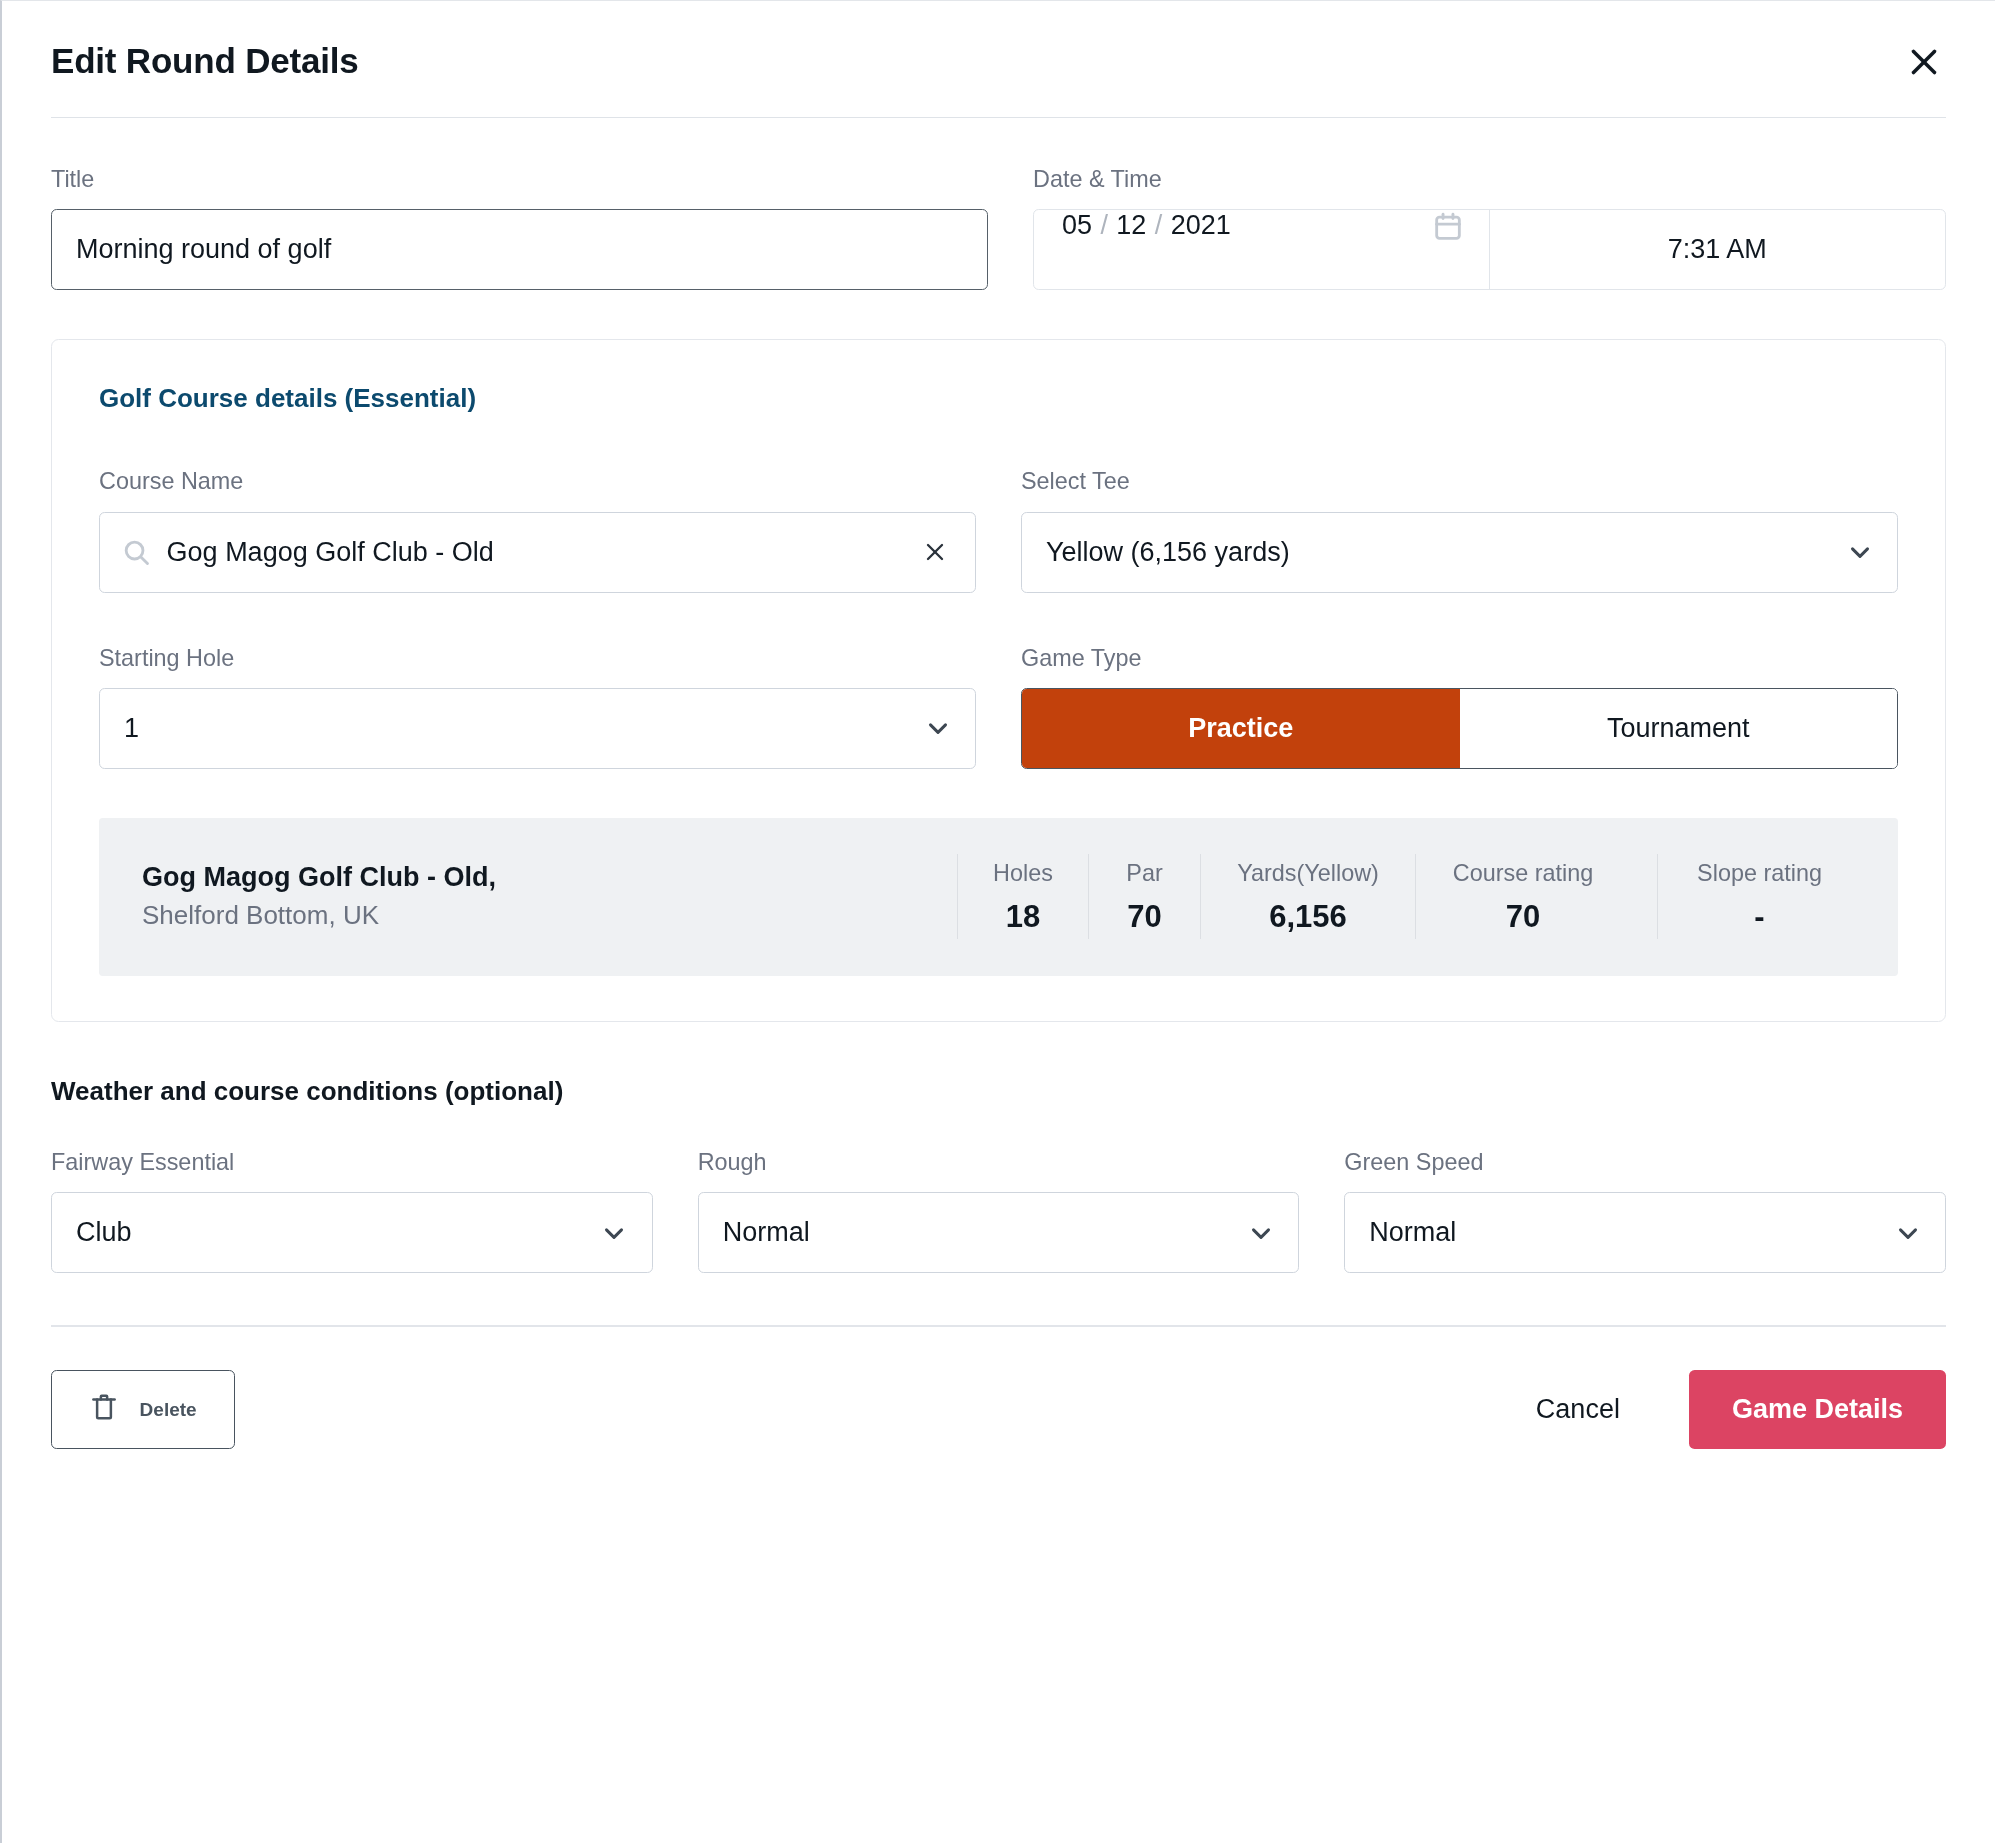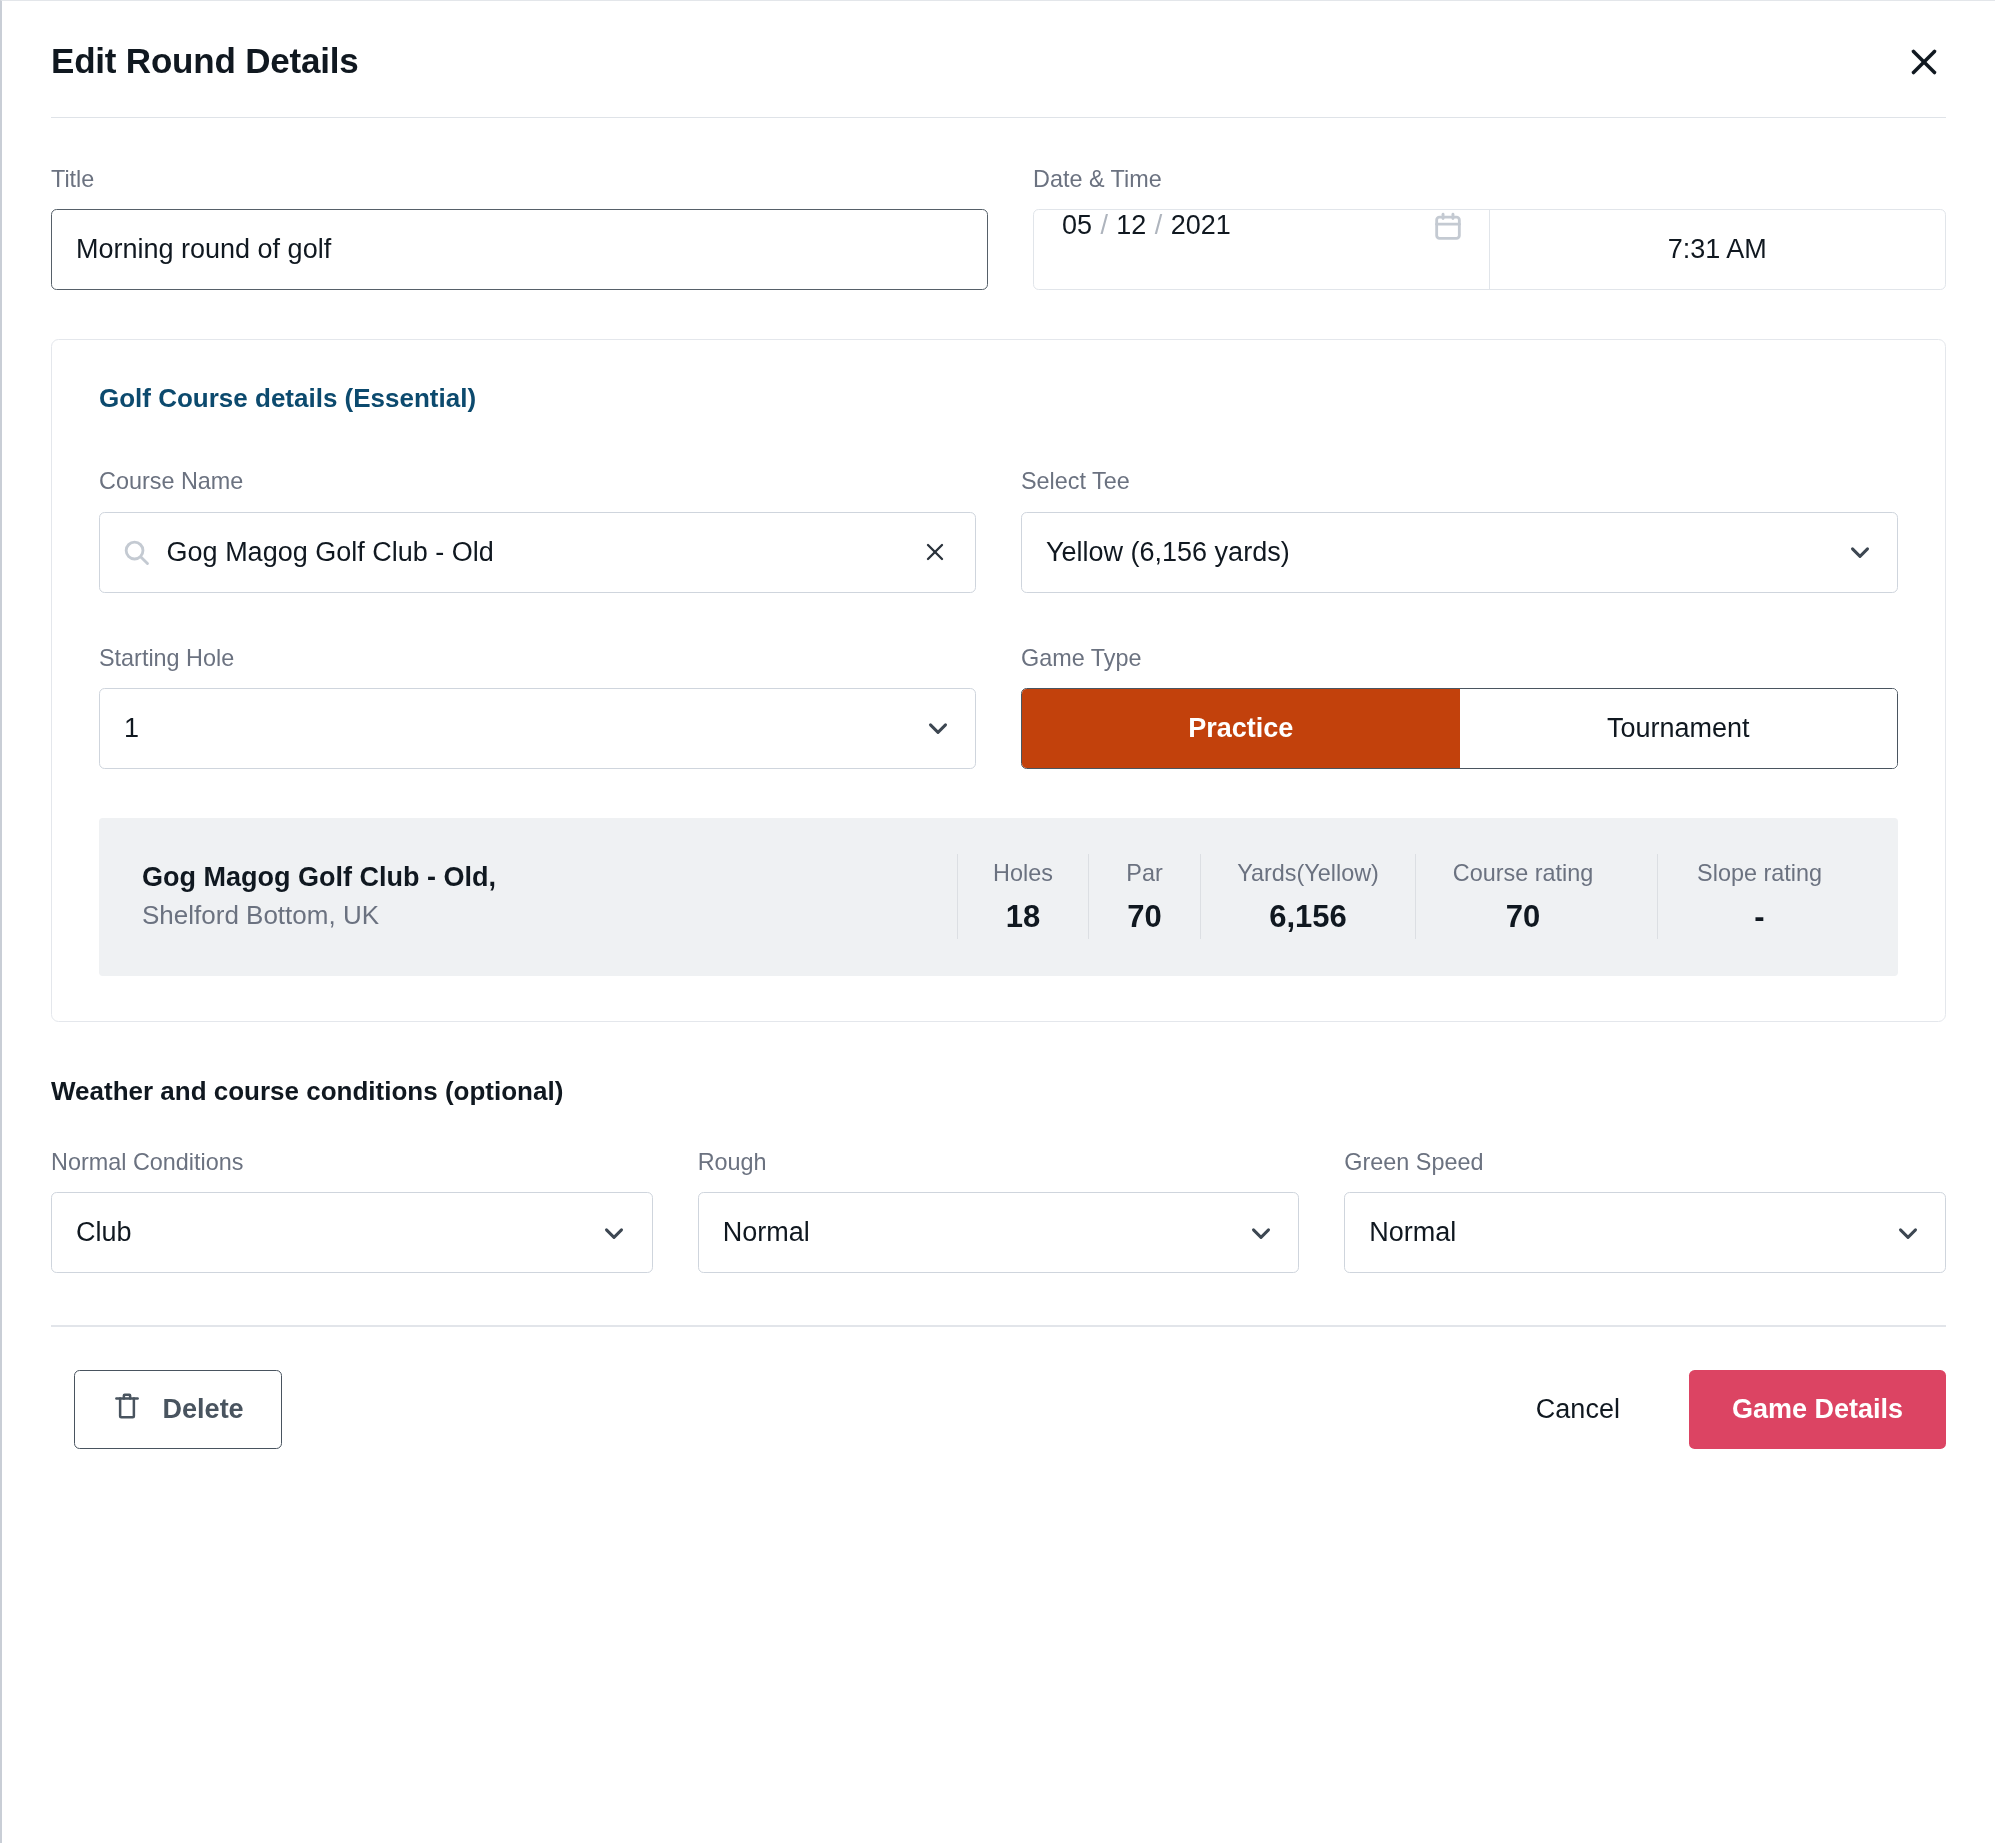--- a/index.html
+++ b/index.html
@@ -277,25 +277,24 @@
   .btn-delete {
     display: flex;
     align-items: center;
     gap: 20.6px;
     height: 79px;
     padding: 0 37px;
     border: 1.9px solid #49545f;
     border-radius: 5.6px;
     background: #fff;
     font-family: inherit;
-    font-size: 27px;
+    font-size: 19px;
     font-weight: bold;
     color: #49545f;
     cursor: pointer;
-    margin-left: 23px;
   }
   .footer-right { display: flex; align-items: center; gap: 56px; }
   .btn-cancel {
     background: none;
     border: none;
     font-family: inherit;
     font-size: 27px;
     color: #101820;
     cursor: pointer;
     padding: 9.4px 13px;
@@ -457,21 +456,21 @@
       </div>
     </div>
 
   </div>
 
   <div class="section-title">Weather and course conditions (optional)</div>
 
 
   <div class="grid-3">
     <div>
-      <label class="field-label">Normal Conditions</label>
+      <label class="field-label">Fairway Essential</label>
       <div class="control select-control">
         <span>Club</span>
         <span class="chev">
           <svg width="30" height="30" viewBox="0 0 24 24" fill="none" stroke="#3d4752" stroke-width="2.4" stroke-linecap="round" stroke-linejoin="round">
             <polyline points="6 9.5 12 15.5 18 9.5"></polyline>
           </svg>
         </span>
       </div>
     </div>
     <div>

